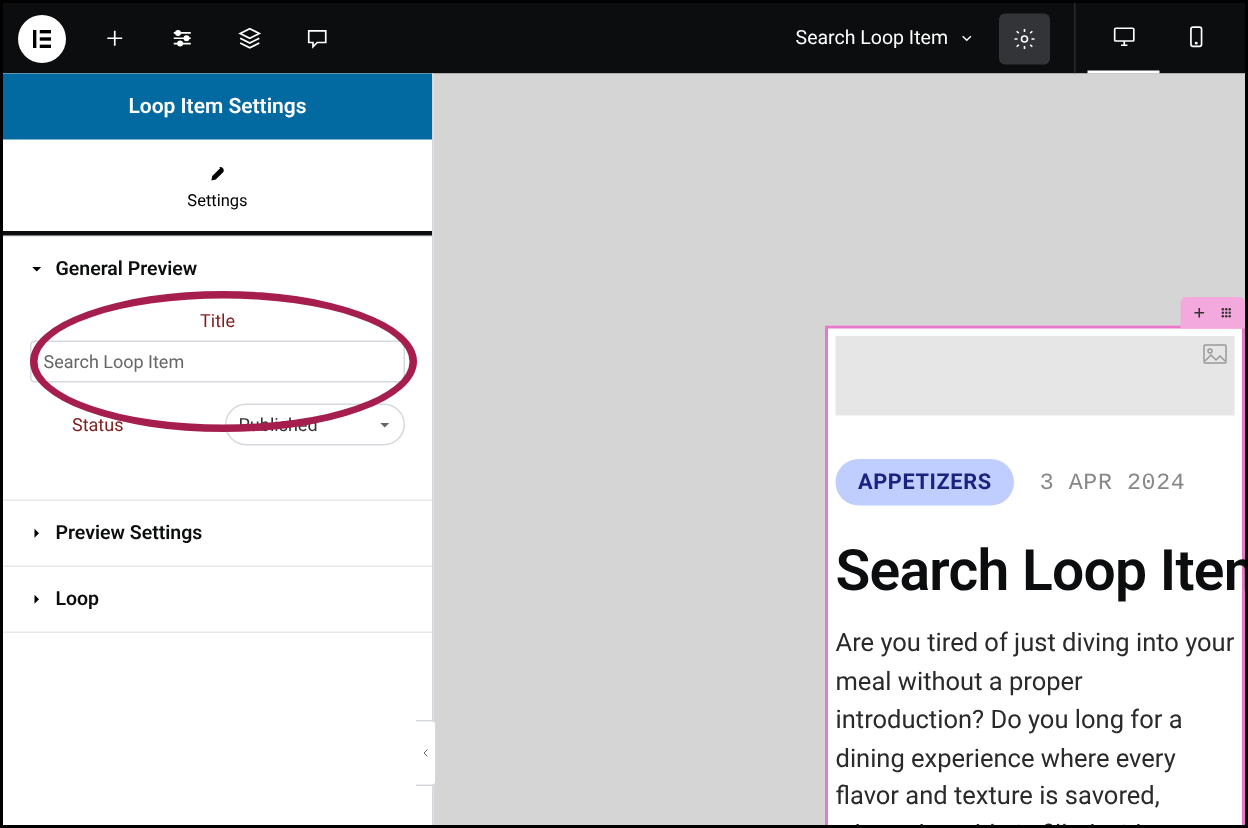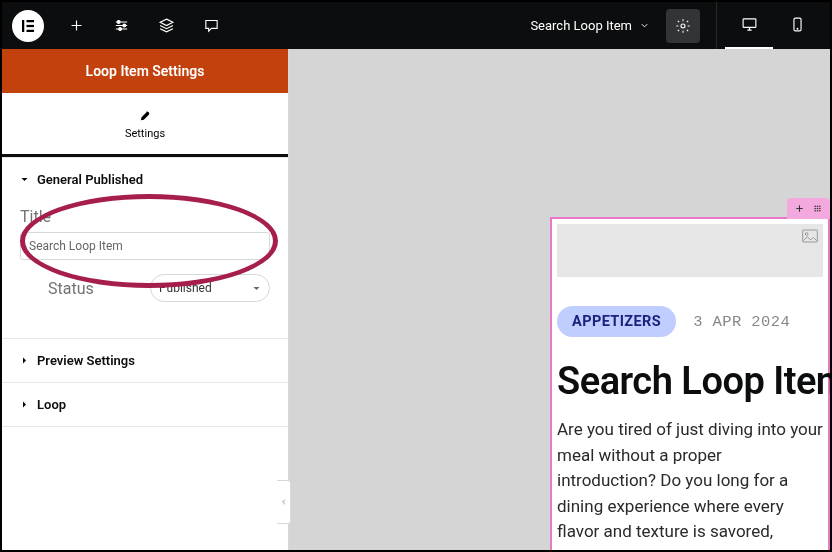--- a/index.html
+++ b/index.html
@@ -17,33 +17,33 @@
 .gear-btn { width: 34px; height: 34px; background: #333438; border-radius: 4px; display: flex; align-items: center; justify-content: center; cursor: pointer; }
 .gear-btn svg { width: 16px; height: 16px; stroke: #fff; fill: none; stroke-width: 1.6; }
 .device-group { display: flex; align-items: center; height: 100%; margin-left: 8px; border-left: 1px solid #2a2a2a; padding-left: 8px; }
 .device-btn { width: 48px; height: 47px; display: flex; align-items: center; justify-content: center; cursor: pointer; border-bottom: 2px solid transparent; }
 .device-btn.active { border-bottom: 2px solid #fff; }
 .device-btn svg { width: 17px; height: 17px; stroke: #fff; fill: none; stroke-width: 1.6; }
 
 .main { display: flex; height: calc(100% - 47px); }
 
 .sidebar { width: 287px; background: #fff; display: flex; flex-direction: column; border-right: 1px solid #d5d8dc; }
-.sidebar-header { height: 44px; background: #c2410c; color: #fff; display: flex; align-items: center; justify-content: center; font-size: 14px; font-weight: 600; }
+.sidebar-header { height: 44px; background: #0369a1; color: #fff; display: flex; align-items: center; justify-content: center; font-size: 14px; font-weight: 600; }
 .tabs { display: flex; height: 65px; border-bottom: 1px solid #e6e8eb; }
 .tab { flex: 1; display: flex; flex-direction: column; align-items: center; justify-content: center; gap: 5px; cursor: pointer; font-size: 11px; color: #333; border-bottom: 3px solid transparent; }
 .tab.active { border-bottom: 3px solid #0c0d0e; color: #000; }
 .tab svg { width: 14px; height: 14px; }
 
 .sections { flex: 1; overflow: auto; }
 .section { border-bottom: 1px solid #e6e8eb; }
 .section-head { display: flex; align-items: center; gap: 8px; padding: 14px 18px; cursor: pointer; font-size: 13px; font-weight: 600; color: #0c0d0e; }
 .section-head svg { width: 9px; height: 9px; }
 .section-body { padding: 6px 18px 22px; }
 .field { margin-bottom: 14px; }
-.field-label { font-size: 16px; color: #737373; display: block; margin-bottom: 6px; }
+.field-label { font-size: 12px; color: #7f1d1d; display: block; margin-bottom: 6px; text-align: center; }
 .text-input { width: 100%; height: 28px; border: 1px solid #d5d8dc; border-radius: 3px; padding: 0 8px; font-size: 12px; color: #666; }
 .field-row { display: flex; align-items: center; justify-content: space-between; }
 .field-row .field-label { margin-bottom: 0; margin-left: 28px; }
 .select { width: 120px; height: 28px; border: 1px solid #d5d8dc; border-radius: 14px; padding: 0 8px; font-size: 12px; background: #fff; display: flex; align-items: center; justify-content: space-between; cursor: pointer; color: #333; margin-left: 14px; }
 .select svg { width: 9px; height: 9px; }
 
 .collapse-handle { position: absolute; left: 275px; top: 478px; width: 14px; height: 44px; background: #fff; border: 1px solid #d5d8dc; border-left: none; border-radius: 0 3px 3px 0; display: flex; align-items: center; justify-content: center; cursor: pointer; z-index: 5; }
 .collapse-handle svg { width: 8px; height: 8px; }
 
 .canvas { flex: 1; background: #d5d5d5; position: relative; overflow: hidden; }
@@ -139,21 +139,21 @@
           </svg>
         <span>Settings</span>
       </div>
     </div>
     <div class="sections">
       <div class="section">
         <div class="section-head">
           <svg viewBox="0 0 24 24">
               <path d="M4 8l8 8 8-8z" fill="#000"></path>
             </svg>
-          <span>General Published</span>
+          <span>General Preview</span>
         </div>
         <div class="section-body">
           <div class="field">
             <label class="field-label">Title</label>
             <input type="text" class="text-input" value="Search Loop Item" style="">
           </div>
           <div class="field field-row">
             <label class="field-label">Status</label>
             <div class="select">
               <span>Published</span>

